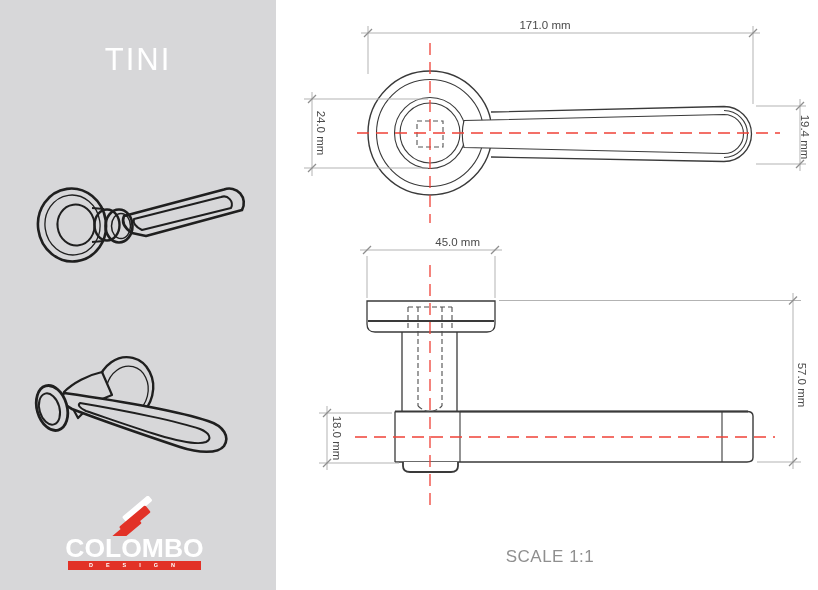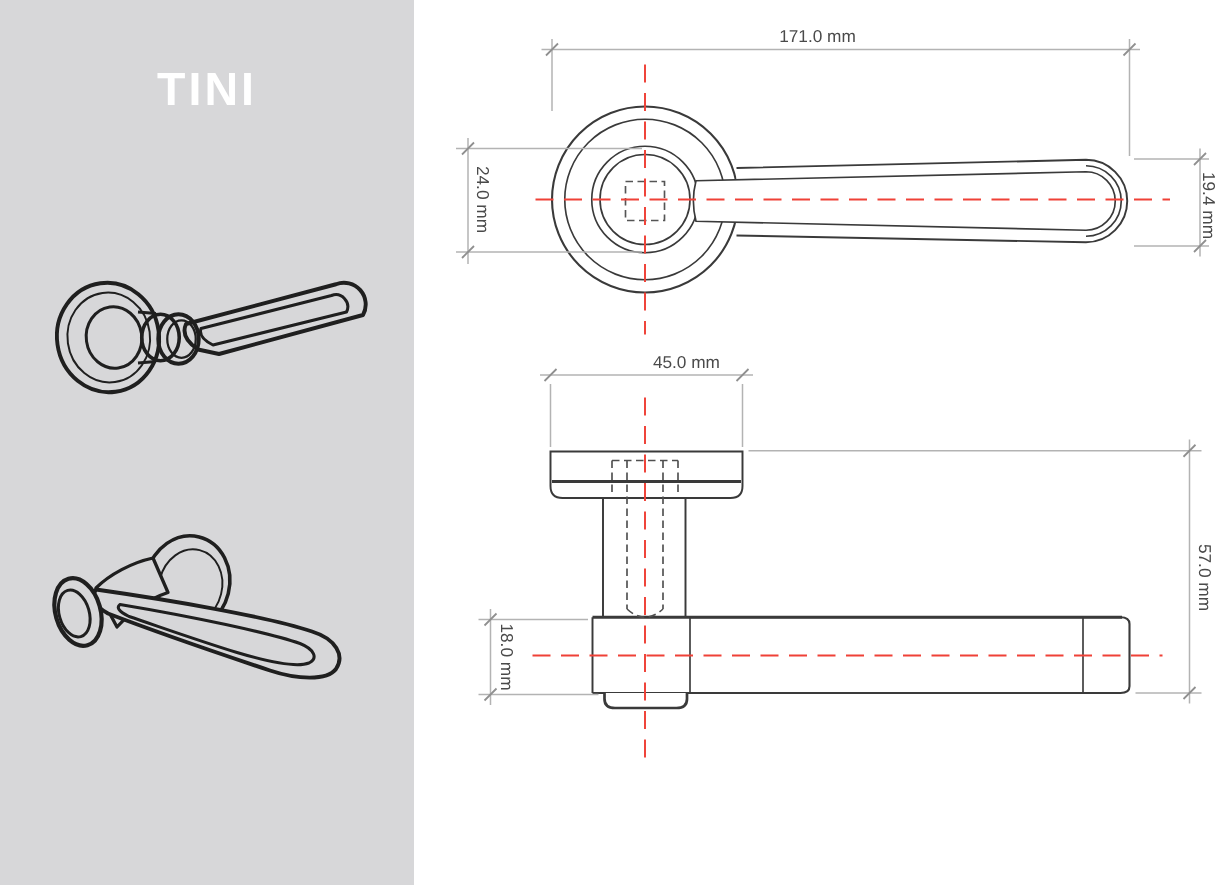--- a/index.html
+++ b/index.html
@@ -1,20 +1,20 @@
 <!DOCTYPE html>
 <html><head>
 <meta charset="utf-8">
 <style>
   html,body { margin:0; padding:0; background:#fff; }
   .page { position:relative; width:818px; height:590px; background:#ffffff; overflow:hidden;
           font-family:"Liberation Sans", sans-serif; }
   .sidebar { position:absolute; left:0; top:0; width:276px; height:590px; background:#d7d7d9; }
   .product-title { position:absolute; left:0; top:42px; width:276px; text-align:center;
-          color:#ffffff; font-size:31px; font-weight:700; letter-spacing:2px; }
+          color:#ffffff; font-size:31px; font-weight:400; letter-spacing:2px; }
   .render { position:absolute; }
   .logo { position:absolute; left:68px; top:496px; width:133px; }
   .logo-icon { display:block; margin:0 auto; }
   .logo-brand { color:#ffffff; font-size:25px; font-weight:700; letter-spacing:0px;
           transform:scaleX(1.06); transform-origin:center; text-align:center; line-height:24px; }
   .logo-bar { margin-top:1px; width:133px; height:9px; background:#e23227; color:#ffffff;
           font-size:5.5px; font-weight:700; letter-spacing:13px; text-align:center;
           line-height:9px; padding-left:8px; box-sizing:border-box; }
   .tech { position:absolute; left:0; top:0; }
   .dim, .dimv { position:absolute; font-size:11.5px; color:#4a4a4a; text-align:center;
@@ -51,20 +51,29 @@
         <ellipse cx="97" cy="44" rx="28" ry="32" stroke-width="2.4" transform="rotate(14 97 44)"></ellipse>
         <ellipse cx="99" cy="46" rx="21" ry="25" stroke-width="1.3" transform="rotate(14 99 46)"></ellipse>
         <path d="M 74 27 C 60 30 45 38 36 47 L 50 73 C 60 62 72 54 84 50 Z" fill="#d7d7d9" stroke-width="2.2" stroke-linejoin="round"></path>
         <path d="M 36 48 C 85 55 150 66 180 76 C 196 81 202 92 196 101 C 190 109 170 108 152 102 C 116 90 70 74 44 64 Q 30 56 36 48 Z" fill="#d7d7d9" stroke-width="2.6" stroke-linejoin="round"></path>
         <path d="M 52 58 C 100 66 152 77 172 84 C 182 88 184 94 178 97 C 170 100 150 96 130 90 C 104 82 76 72 58 66 Q 48 61 52 58 Z" fill="#d7d7d9" stroke-width="2" stroke-linejoin="round"></path>
         <ellipse cx="24" cy="63" rx="15" ry="23" stroke-width="2.8" transform="rotate(-16 24 63)" fill="#d7d7d9"></ellipse>
         <ellipse cx="21.5" cy="64" rx="10" ry="16" stroke-width="2" transform="rotate(-16 21.5 64)"></ellipse>
       </g>
     </svg>
 
+    <div class="logo">
+      <svg class="logo-icon" width="133" height="40" viewBox="0 0 133 40">
+        <rect width="34" height="7" rx="1.5" fill="#ffffff" transform="translate(54,21) rotate(-40)"></rect>
+        <rect width="34" height="9" rx="1.5" fill="#e23227" transform="translate(51,31) rotate(-40)"></rect>
+        <rect width="34" height="9" rx="1.5" fill="#e23227" transform="translate(42,42) rotate(-40)"></rect>
+      </svg>
+      <div class="logo-brand">COLOMBO</div>
+      <div class="logo-bar">DESIGN</div>
+    </div>
   </aside>
 
   <svg class="tech" width="818" height="590" viewBox="0 0 818 590">
 
     <g fill="none" stroke="#3a3a3a">
       <circle cx="430" cy="133" r="62" stroke-width="1.4"></circle>
       <circle cx="430" cy="133" r="53.5" stroke-width="1.1"></circle>
       <circle cx="430" cy="133" r="35.5" stroke-width="1.1"></circle>
       <circle cx="430" cy="133" r="30" stroke-width="1.1"></circle>
       <path d="M 491 112 L 724 106.5 A 27.5 27.5 0 0 1 724 161.5 L 491 157" fill="#ffffff" stroke-width="1.3"></path>
@@ -143,14 +152,15 @@
     </g>
   </svg>
 
   <span class="dim" style="left:495px; top:18px;">171.0 mm</span>
   <span class="dimv" style="left:294px; top:126px;">24.0 mm</span>
   <span class="dimv" style="left:778px; top:130px;">19.4 mm</span>
   <span class="dim" style="left:380px; top:235px;text-align:right;">45.0 mm</span>
   <span class="dimv" style="left:310px; top:431px;">18.0 mm</span>
   <span class="dimv" style="left:775px; top:378px;">57.0 mm</span>
 
+  <div class="scale-label">SCALE 1:1</div>
 
 </div>
 
 </body></html>

